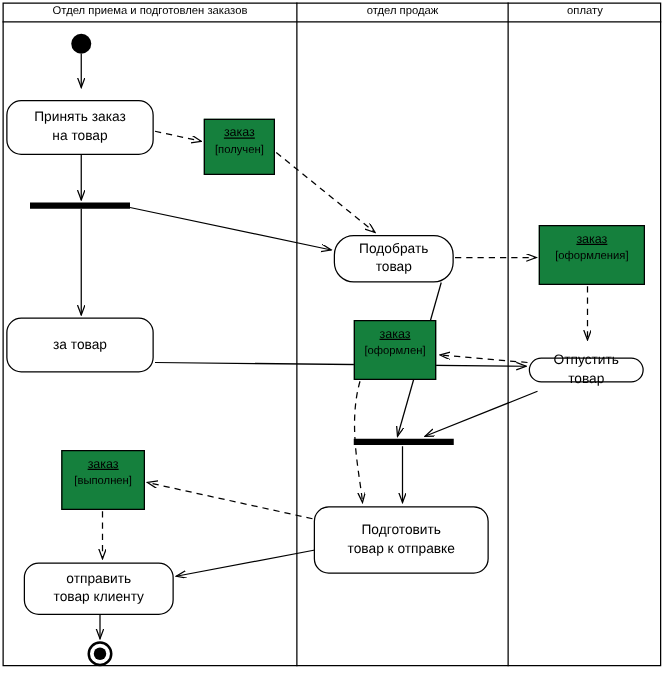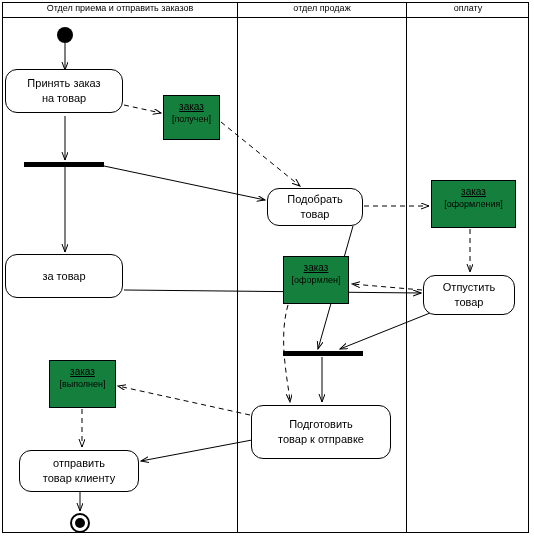--- a/index.html
+++ b/index.html
@@ -135,21 +135,21 @@
   }
 </style>
 </head>
 <body>
 
 <div id="diagram-root">
 
   <div class="frame"></div>
   <div class="swimlane-header-row"></div>
 
-  <div class="swimlane-title" style="left:3px; width:234px;">Отдел приема и отправить заказов</div>
+  <div class="swimlane-title" style="left:3px; width:234px;">Отдел приема и подготовлен заказов</div>
   <div class="swimlane-title" style="left:238px; width:168px;">отдел продаж</div>
   <div class="swimlane-title" style="left:407px; width:122px;">оплату</div>
 
   <div class="lane-divider" style="left:237px;"></div>
   <div class="lane-divider" style="left:406px;"></div>
 
   <svg class="edges" viewBox="0 0 534 538">
     <defs>
       <marker id="arrow-solid" markerWidth="9" markerHeight="9" refX="8" refY="3" orient="auto" markerUnits="userSpaceOnUse">
         <path d="M0,0 L8,3 L0,6" fill="none" stroke="#000" stroke-width="1"></path>
@@ -194,35 +194,35 @@
     <line x1="252" y1="440" x2="141" y2="461" stroke="#000" stroke-width="1" marker-end="url(#arrow-solid)"></line>
 
     <line x1="80" y1="492" x2="80" y2="511" stroke="#000" stroke-width="1" marker-end="url(#arrow-solid)"></line>
   </svg>
 
   <div class="initial-node" style="left:57px; top:27px;"></div>
 
   <div class="bar-node" style="left:24px; top:162px; width:80px;"></div>
   <div class="bar-node" style="left:283px; top:351px; width:80px;"></div>
 
-  <div class="action-node" style="left:5px; top:69px; width:118px; height:44px;">
+  <div class="action-node" style="left:5px; top:80px; width:118px; height:44px;">
     <span>Принять заказ</span>
     <span>на товар</span>
   </div>
 
   <div class="action-node" style="left:5px; top:254px; width:118px; height:44px;">
     <span>за товар</span>
   </div>
 
-  <div class="action-node" style="left:267px; top:188px; width:96px; height:38px;">
+  <div class="action-node" style="left:267px; top:188px; width:96px; height:38px;border-radius:16px;">
     <span>Подобрать</span>
     <span>товар</span>
   </div>
 
-  <div class="action-node" style="left:423px; top:275px; width:92px; height:40px;">
+  <div class="action-node" style="left:423px; top:286px; width:92px; height:20px;">
     <span>Отпустить</span>
     <span>товар</span>
   </div>
 
   <div class="action-node" style="left:251px; top:405px; width:140px; height:54px;">
     <span>Подготовить</span>
     <span>товар к отправке</span>
   </div>
 
   <div class="action-node" style="left:19px; top:450px; width:120px; height:42px;">

